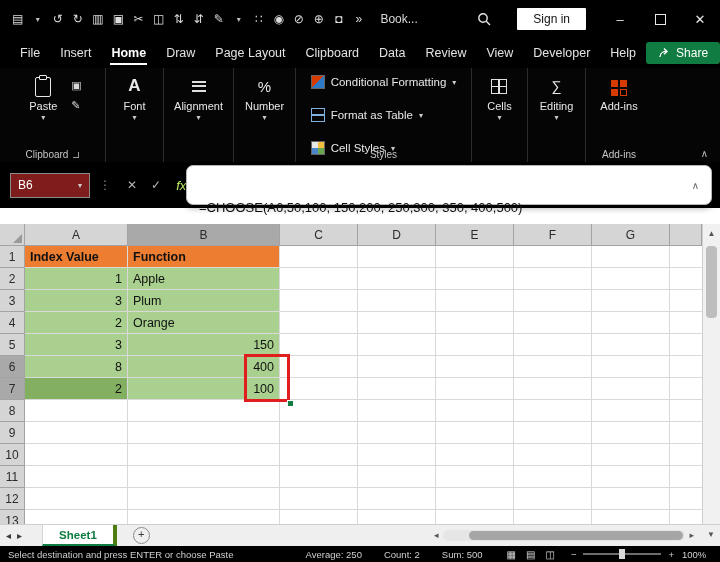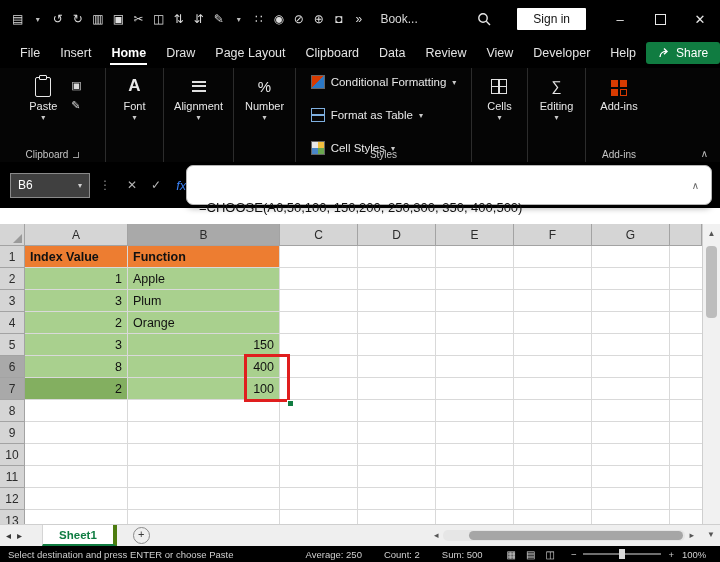--- a/index.html
+++ b/index.html
@@ -47,26 +47,26 @@
   .ic-cf{width:12px;height:12px;border:1px solid #666;background:linear-gradient(135deg,#d83b01 0 50%,#2b78c5 50% 100%);}
   .ic-table{width:12px;height:12px;border:1px solid #7fb0e0;background-image:linear-gradient(to bottom,transparent 40%,#7fb0e0 40%,#7fb0e0 55%,transparent 55%);}
   .ic-styles{width:12px;height:12px;border:1px solid #666;background:conic-gradient(#f2c040 0 25%,#6aa84f 0 50%,#4a86c8 0 75%,#e8e8e8 0 100%);}
   .addins-icon{display:grid;grid-template-columns:7px 7px;grid-template-rows:7px 7px;gap:2px;margin-top:3px;}
   .addins-icon i{background:#d83b01;}
   .addins-icon i.hollow{background:transparent;border:1.5px solid #d83b01;box-sizing:border-box;}
   .collapse-ribbon{position:absolute;right:12px;bottom:3px;font-size:10px;color:#bdbdbd;cursor:pointer;}
 
   
   .fbar{height:46px;background:#000;position:relative;display:flex;align-items:center;}
-  .namebox{margin-left:10px;width:80px;height:25px;border:1px solid #8a8a8a;background:#404040;color:#fff;
+  .namebox{margin-left:10px;width:80px;height:25px;border:1px solid #8a8a8a;background:#7f1d1d;color:#fff;
            font-size:12px;display:flex;align-items:center;justify-content:space-between;padding:0 7px;box-sizing:border-box;cursor:pointer;}
   .nb-chev{font-size:8px;color:#cfcfcf;}
   .fb-dots{color:#8a8a8a;font-size:12px;margin:0 9px;}
   .fb-x,.fb-check{color:#b3b3b3;font-size:12px;margin:0 7px;cursor:pointer;}
-  .fb-fx{color:#3b82f6;font-size:13px;font-style:italic;margin:0 8px;cursor:pointer;}
+  .fb-fx{color:#bef264;font-size:13px;font-style:italic;margin:0 8px;cursor:pointer;}
   .formula-box{position:absolute;left:186px;right:8px;top:3px;height:40px;background:#fff;border:1.5px solid #b5b5b5;
                border-radius:7px;display:flex;align-items:center;padding:0 12px;box-sizing:border-box;
                box-shadow:0 3px 6px rgba(0,0,0,.35);}
   .formula-text{flex:1;color:#111;font-size:13px;white-space:nowrap;overflow:hidden;margin-top:45px;}
   .fb-collapse{color:#666;font-size:10px;cursor:pointer;}
   .fgap{height:16px;background:#fff;}
 
   
   .sheetwrap{position:relative;height:300px;background:#fff;overflow:hidden;}
   .sheet{position:absolute;left:0;top:0;width:702px;height:300px;overflow:hidden;}

